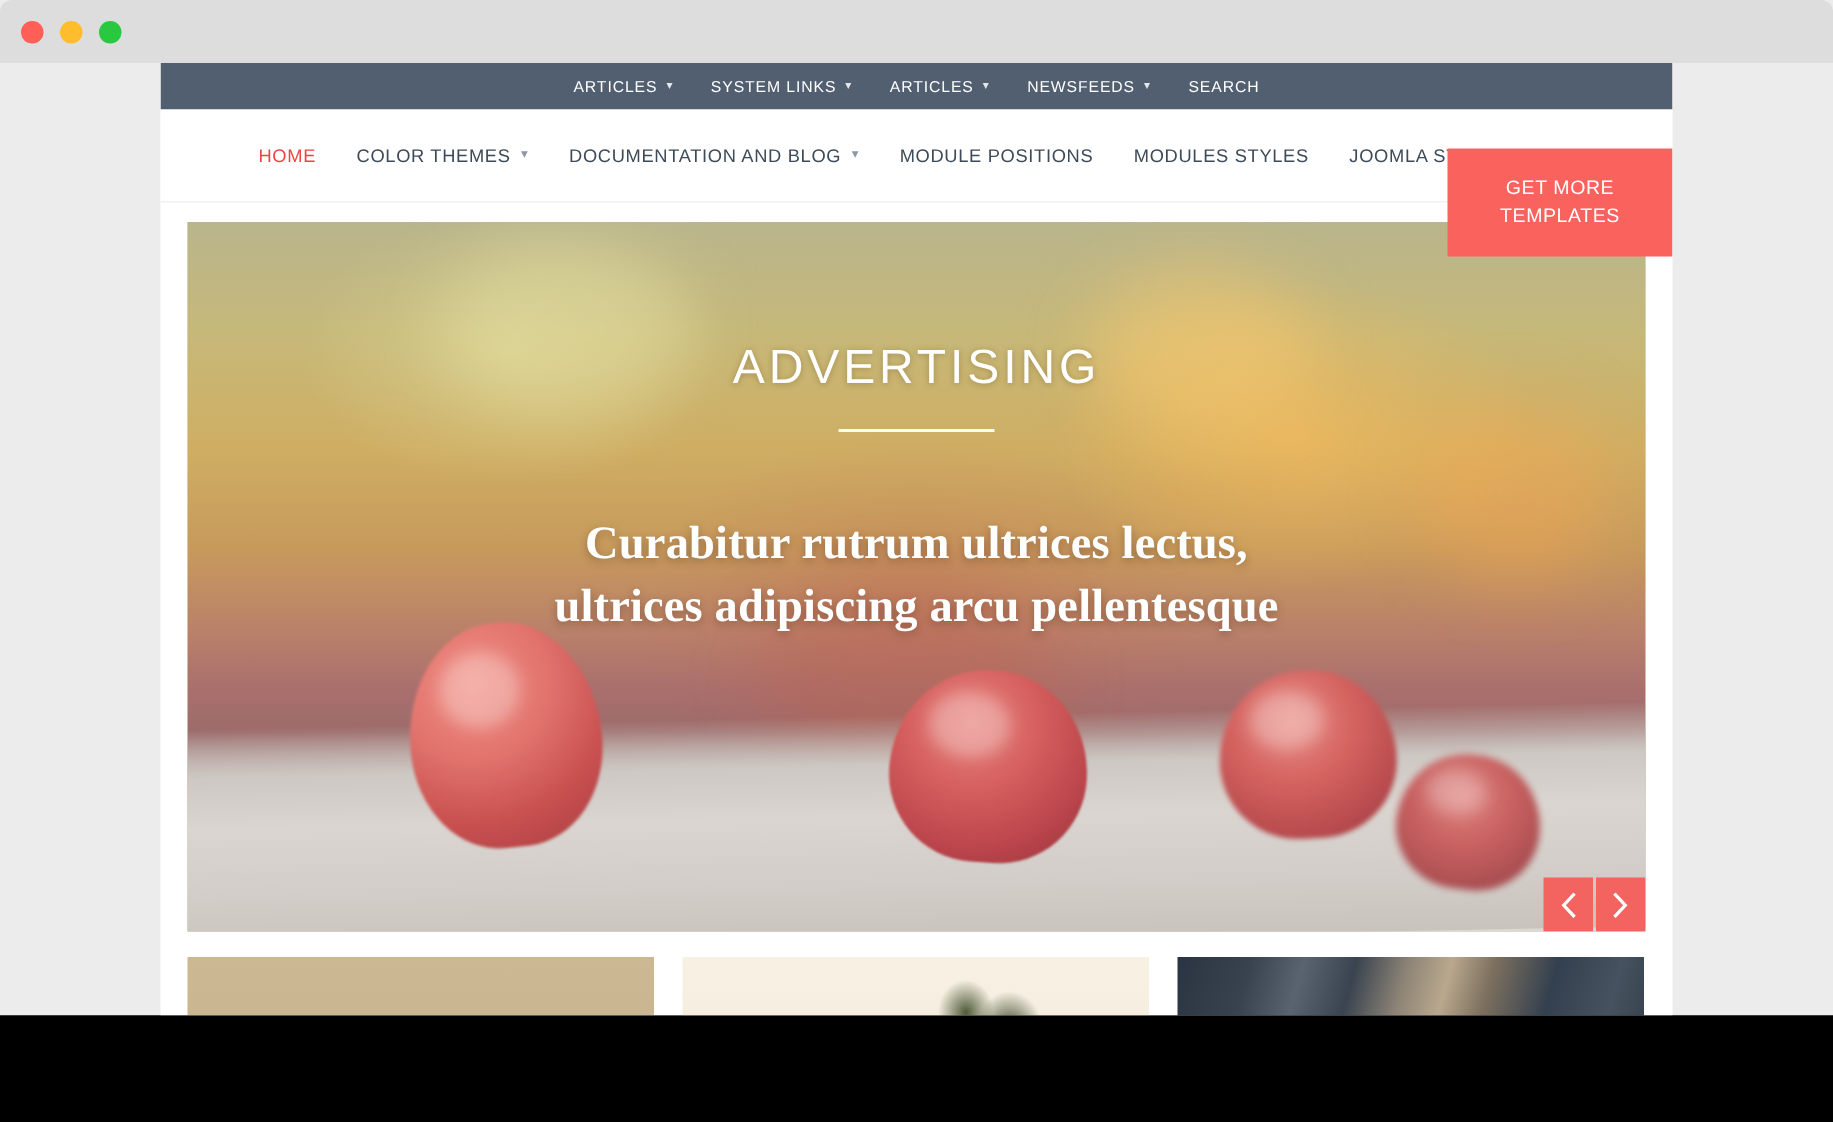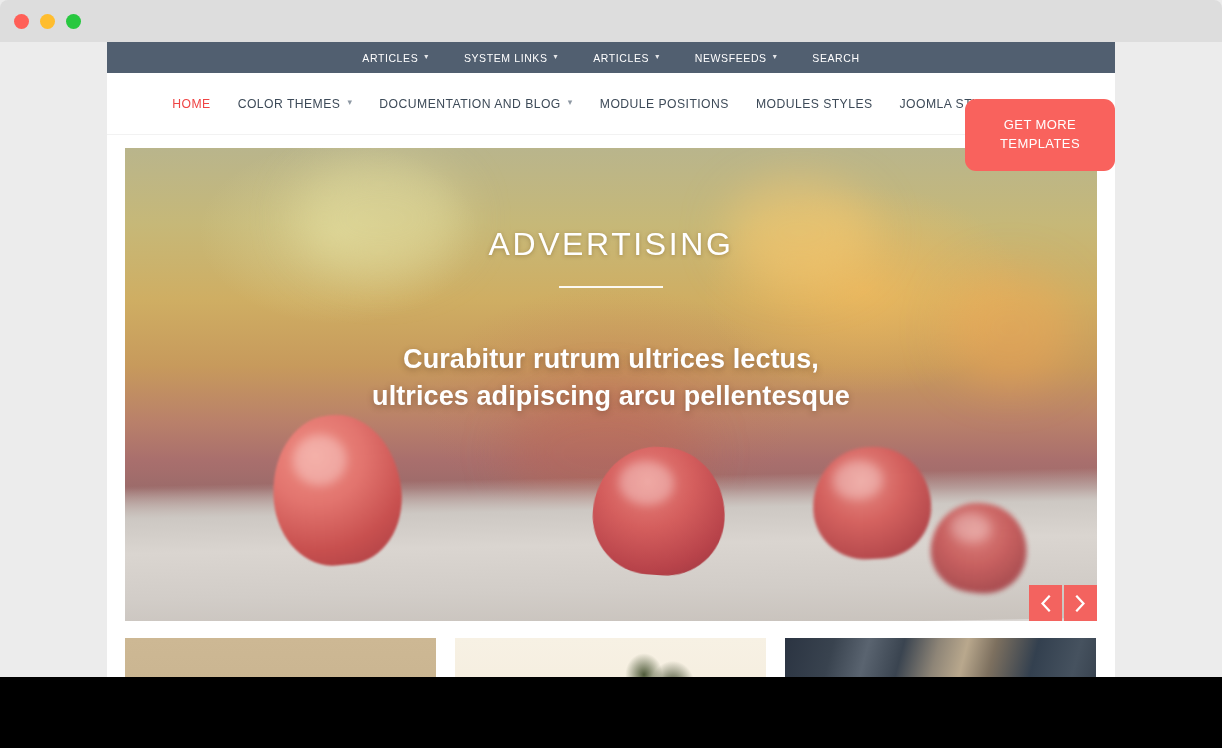--- a/index.html
+++ b/index.html
@@ -53,21 +53,21 @@
     position: relative;
     height: 31px;
     background: #515f70;
     display: flex;
     align-items: center;
     justify-content: center;
   }
   #topbar-menu {
     display: flex;
     align-items: flex-end;
-    gap: 35px;
+    gap: 25px;
   }
   .topbar-item {
     display: flex;
     align-items: center;
     gap: 6px;
     color: #ffffff;
     font-size: 10.5px;
     letter-spacing: 0.6px;
     font-weight: 400;
     white-space: nowrap;
@@ -120,21 +120,20 @@
     display: flex;
     flex-direction: column;
     align-items: center;
     justify-content: center;
     text-align: center;
     font-size: 13px;
     line-height: 1.45;
     letter-spacing: 0.4px;
     cursor: pointer;
     z-index: 10;
-    border-radius: 11px;
   }
 
   
   #hero-wrap {
     position: relative;
     padding: 13px 18px 0 18px;
   }
   #hero {
     position: relative;
     width: 972px;
@@ -241,25 +240,26 @@
   }
   #hero-divider {
     width: 104px;
     height: 2px;
     background: #ffffff;
     margin: 23px auto 0 auto;
     opacity: 0.92;
   }
   #hero-headline {
     margin-top: 53px;
-    font-size: 27px;
+    font-size: 31px;
     font-weight: bold;
     line-height: 1.36;
     letter-spacing: 0.1px;
     text-shadow: 0 2px 6px rgba(80,45,30,0.38);
+    font-family: Liberation Serif, serif;
   }
   #hero-cta {
     display: inline-block;
     margin-top: 45px;
     padding: 13px 30px 14px 30px;
     border: 2px solid rgba(255,255,255,0.92);
     color: #ffffff;
     font-size: 17px;
     font-weight: bold;
     letter-spacing: 0.7px;

